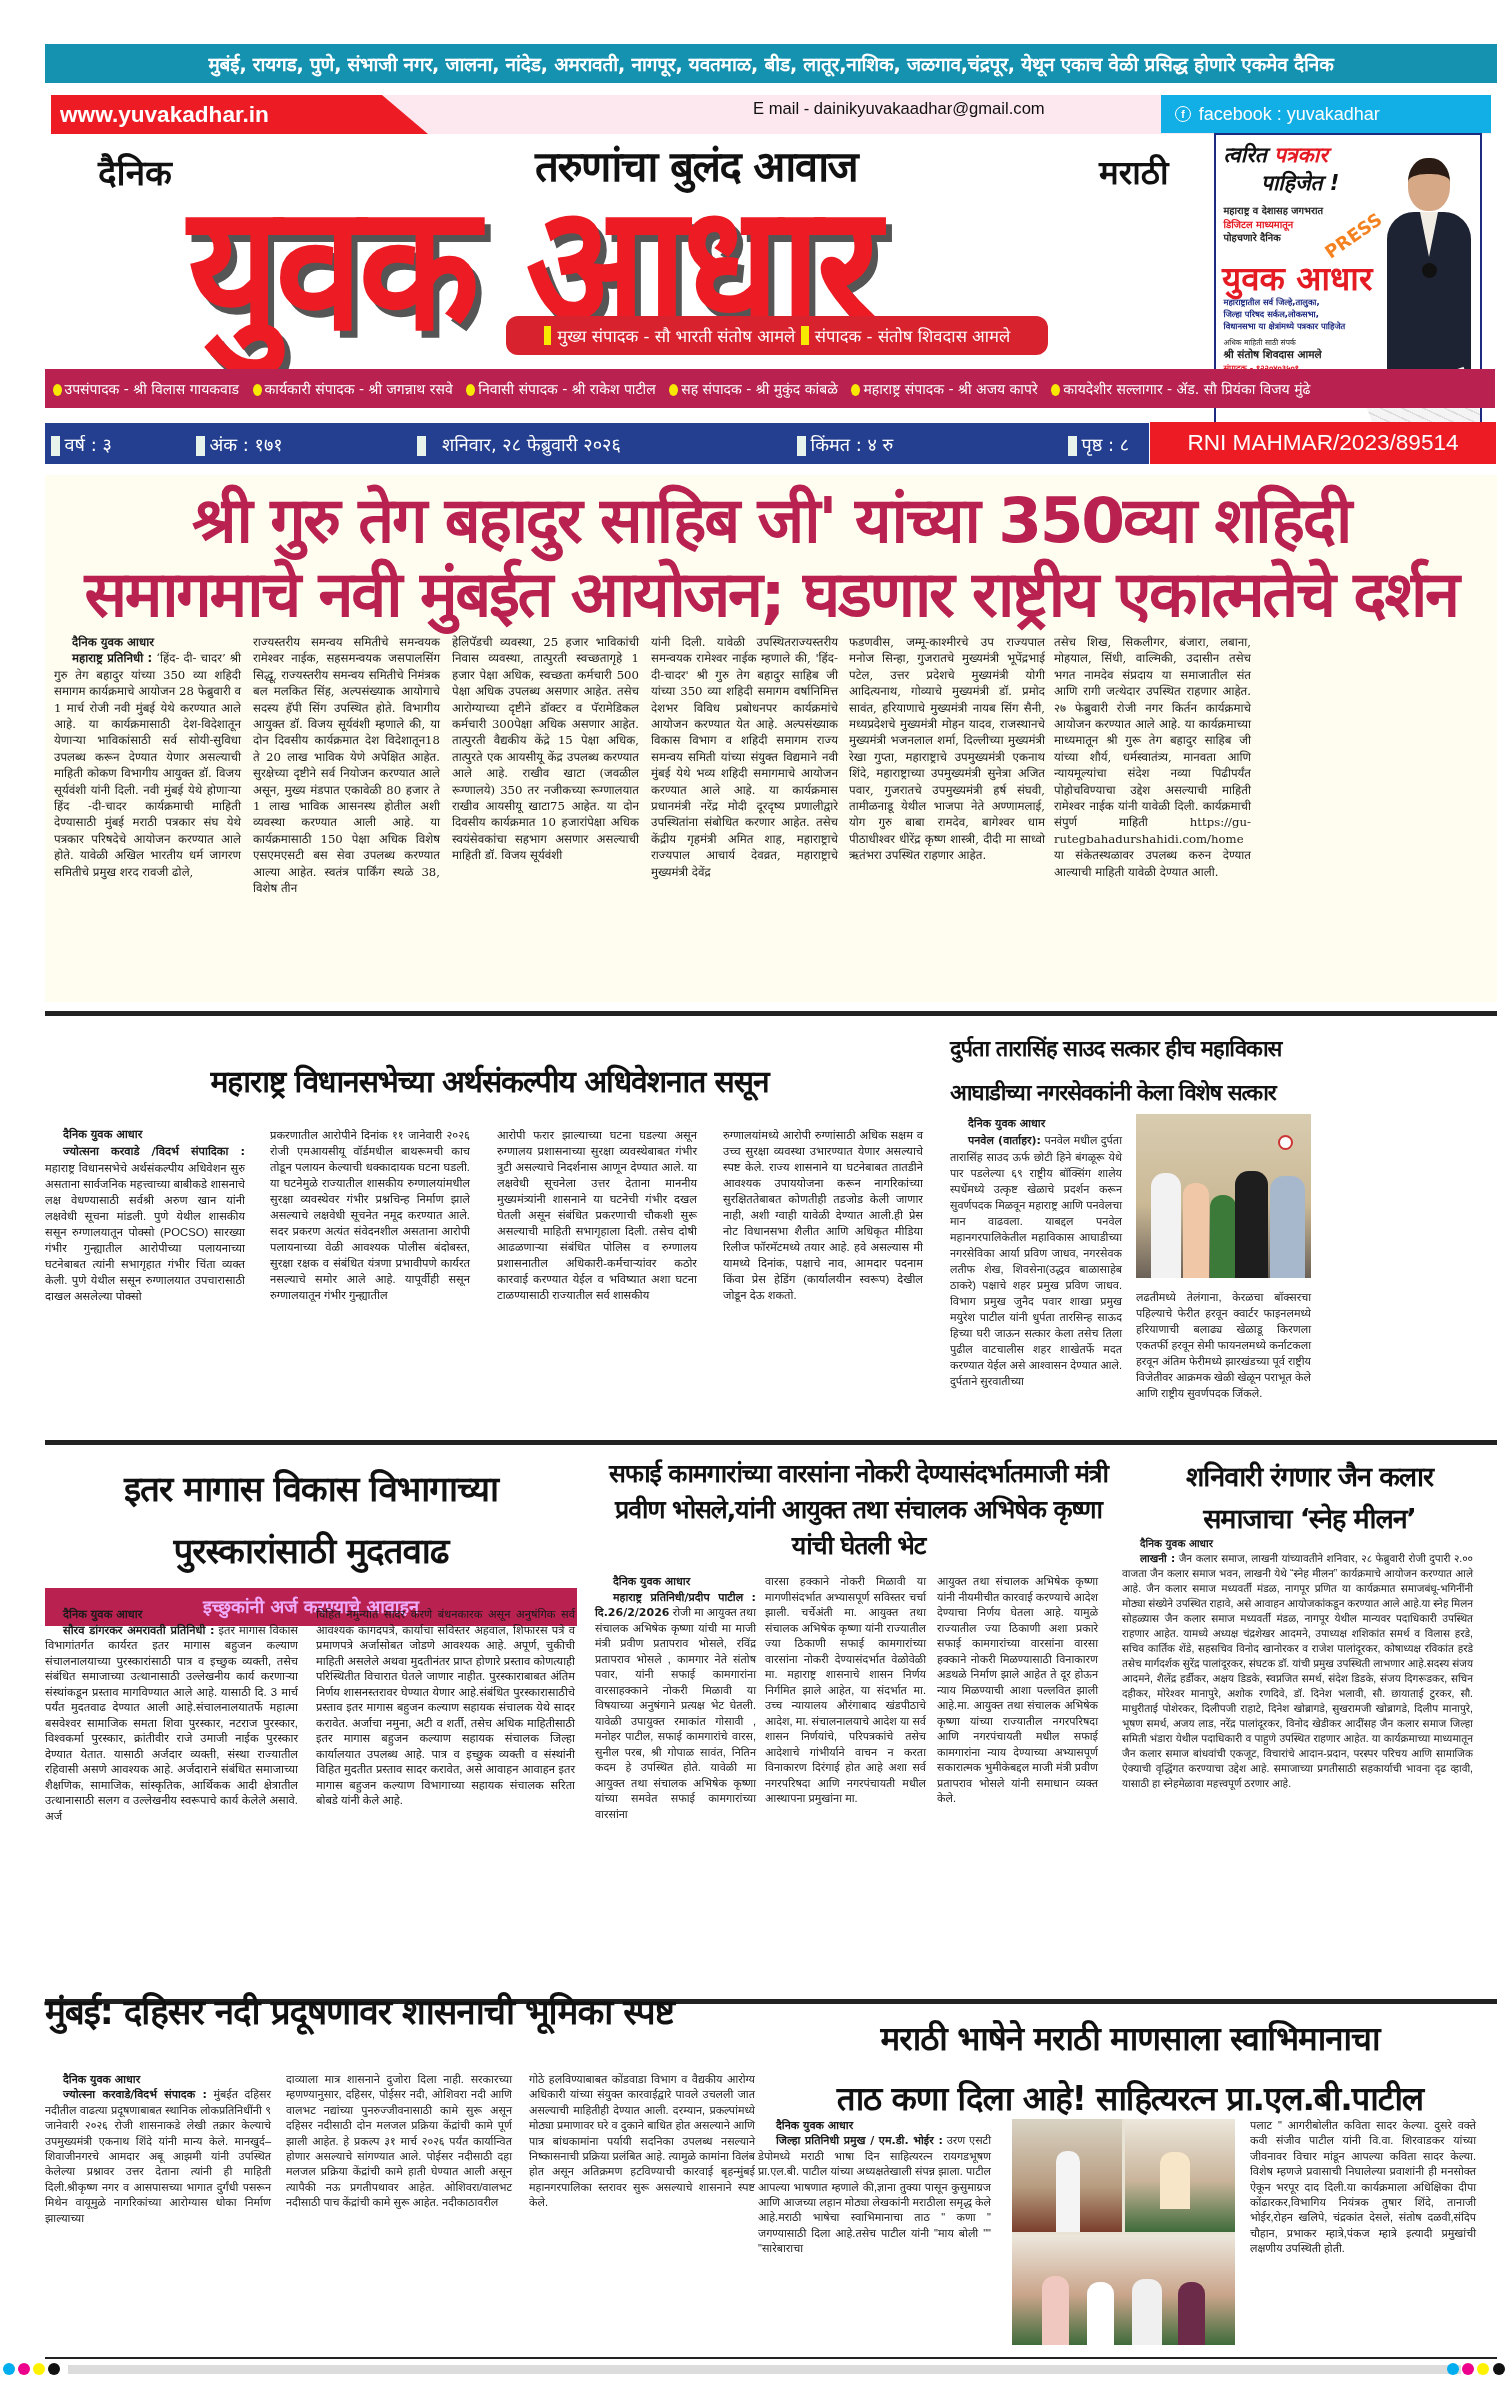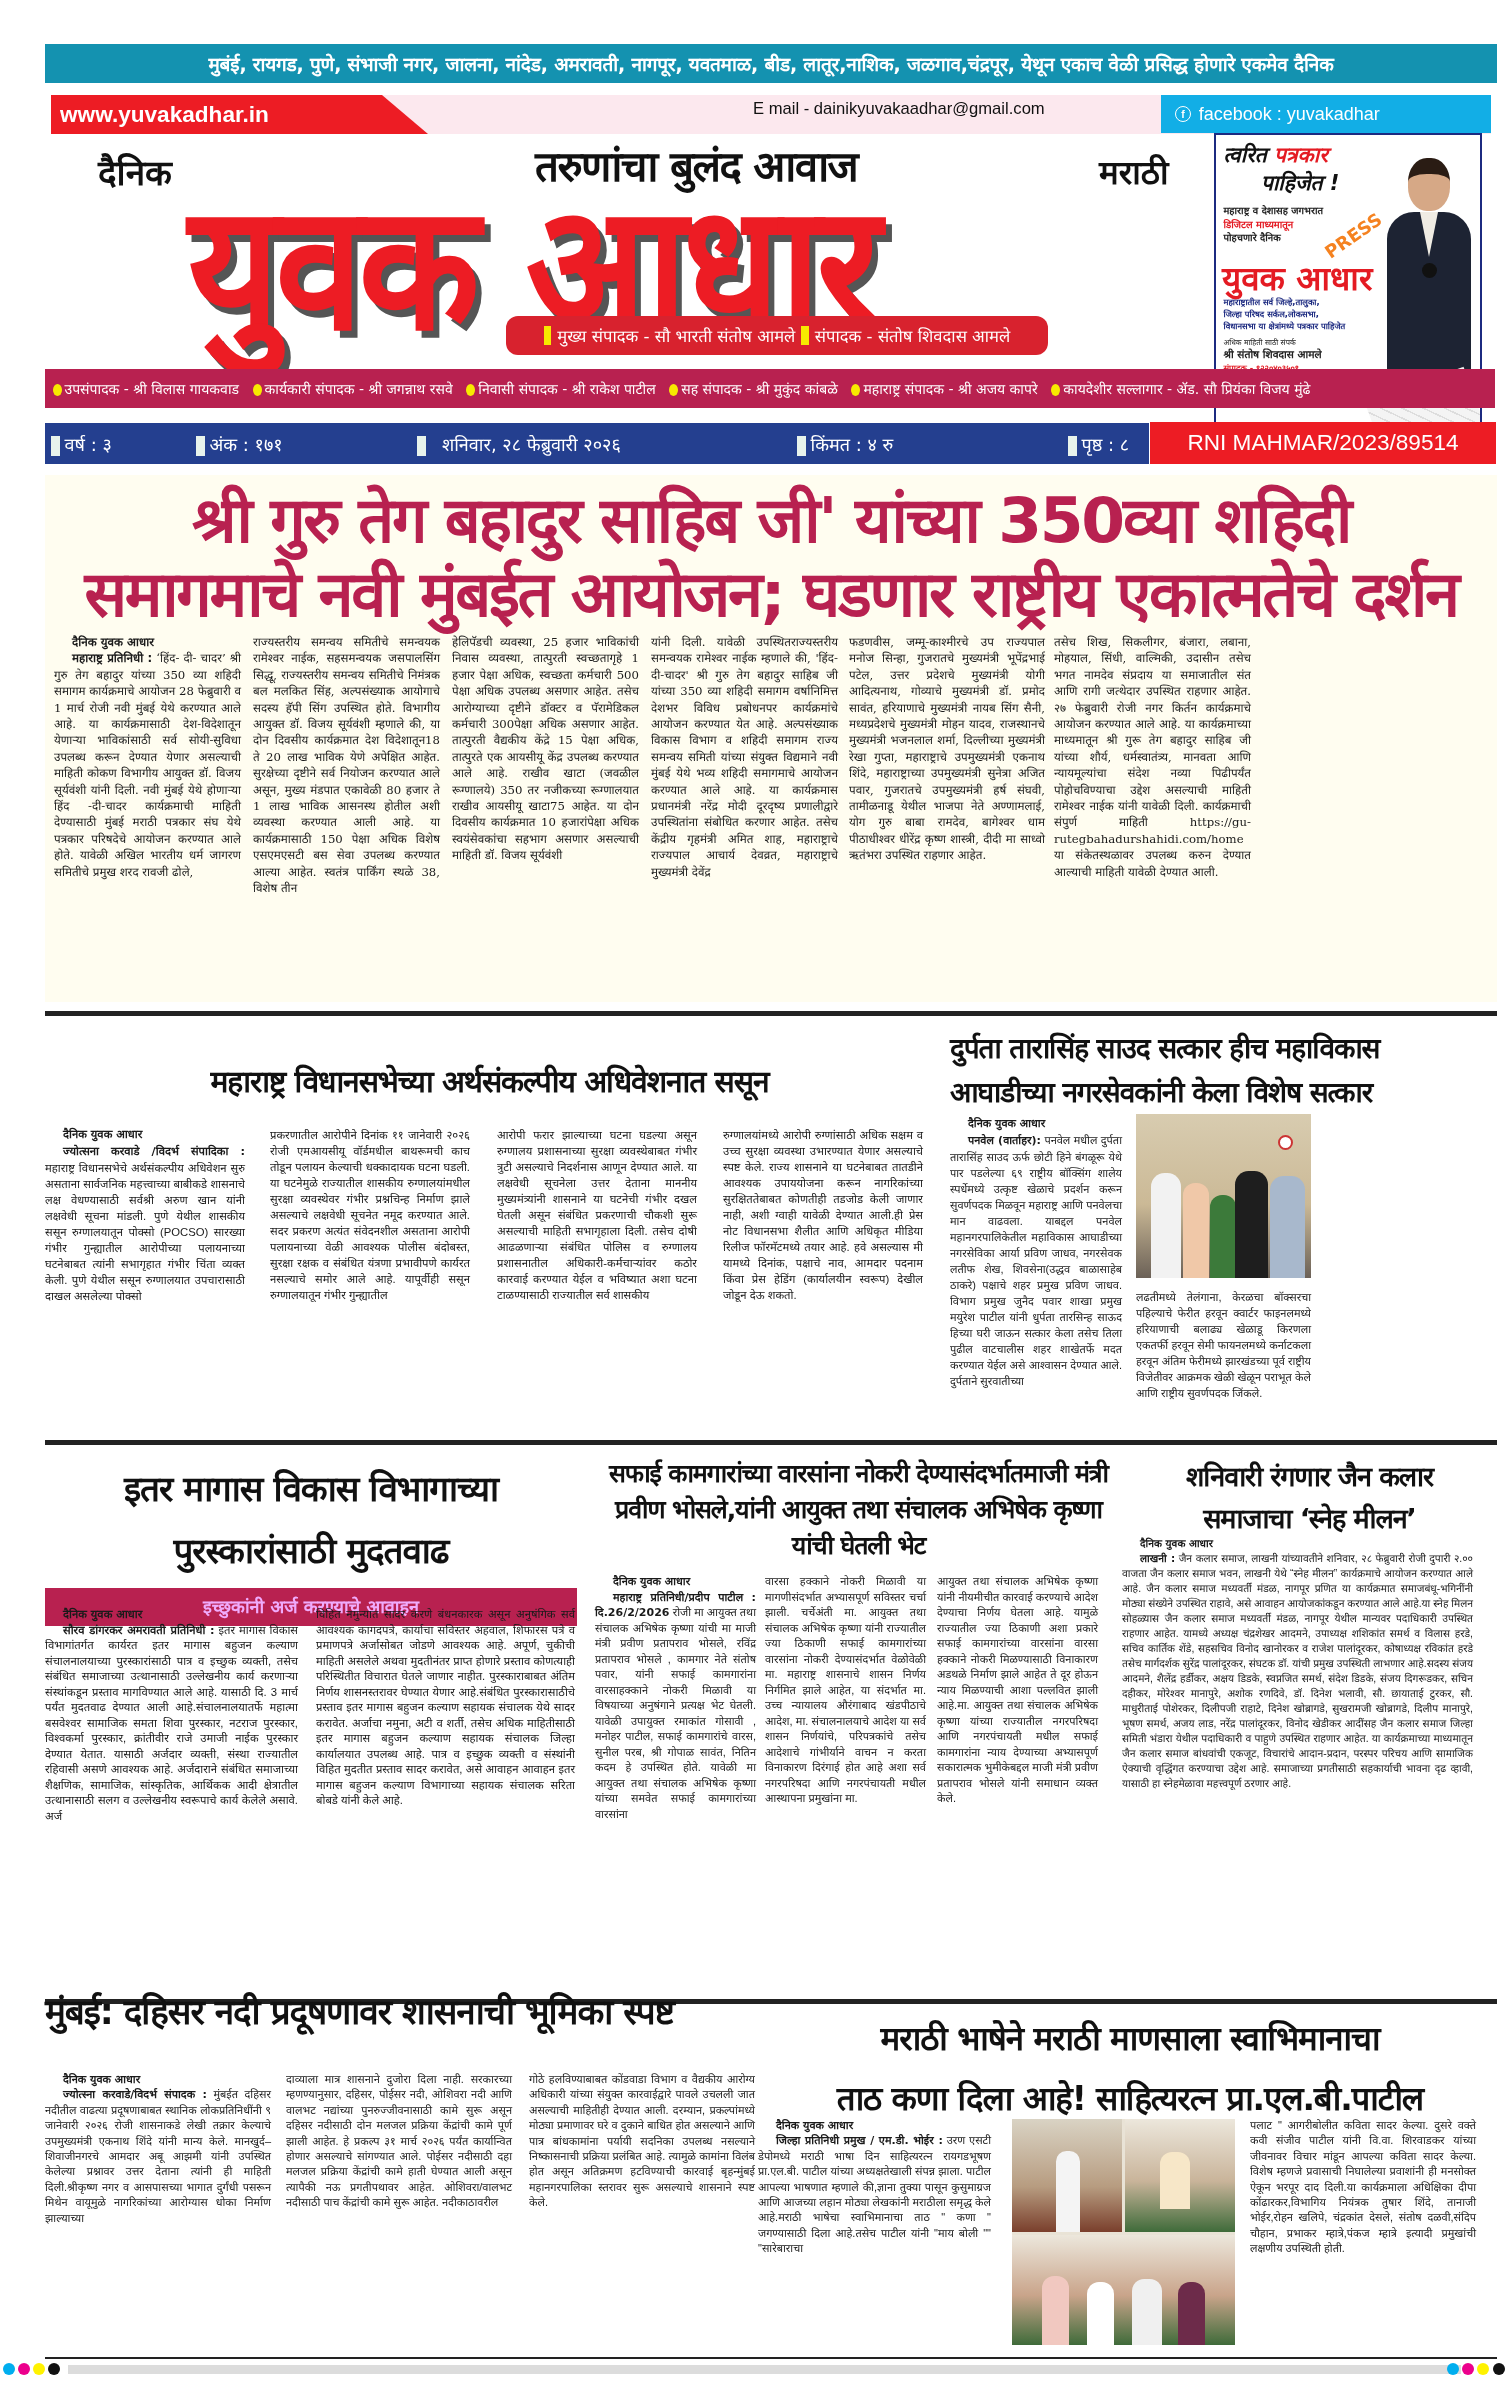--- a/index.html
+++ b/index.html
@@ -174,21 +174,21 @@
   <div class="col" style="left:45px; top:1127px; width:200px;">
     <div class="byline ind">दैनिक युवक आधार</div>
     <span class="byline" style="padding-left:18px;">ज्योत्सना करवाडे /विदर्भ संपादिका :</span>
     <span>महाराष्ट्र विधानसभेचे अर्थसंकल्पीय अधिवेशन सुरु असताना सार्वजनिक महत्त्वाच्या बाबीकडे शासनाचे लक्ष वेधण्यासाठी सर्वश्री अरुण खान यांनी लक्षवेधी सूचना मांडली. पुणे येथील शासकीय ससून रुग्णालयातून पोक्सो (POCSO) सारख्या गंभीर गुन्ह्यातील आरोपीच्या पलायनाच्या घटनेबाबत त्यांनी सभागृहात गंभीर चिंता व्यक्त केली. पुणे येथील ससून रुग्णालयात उपचारासाठी दाखल असलेल्या पोक्सो</span>
   </div>
   <div class="col" style="left:270px; top:1127px; width:200px;">प्रकरणातील आरोपीने दिनांक ११ जानेवारी २०२६ रोजी एमआयसीयू वॉर्डमधील बाथरूमची काच तोडून पलायन केल्याची धक्कादायक घटना घडली. या घटनेमुळे राज्यातील शासकीय रुग्णालयांमधील सुरक्षा व्यवस्थेवर गंभीर प्रश्नचिन्ह निर्माण झाले असल्याचे लक्षवेधी सूचनेत नमूद करण्यात आले. सदर प्रकरण अत्यंत संवेदनशील असताना आरोपी पलायनाच्या वेळी आवश्यक पोलीस बंदोबस्त, सुरक्षा रक्षक व संबंधित यंत्रणा प्रभावीपणे कार्यरत नसल्याचे समोर आले आहे. यापूर्वीही ससून रुग्णालयातून गंभीर गुन्ह्यातील</div>
   <div class="col" style="left:497px; top:1127px; width:200px;">आरोपी फरार झाल्याच्या घटना घडल्या असून रुग्णालय प्रशासनाच्या सुरक्षा व्यवस्थेबाबत गंभीर त्रुटी असल्याचे निदर्शनास आणून देण्यात आले. या लक्षवेधी सूचनेला उत्तर देताना माननीय मुख्यमंत्र्यांनी शासनाने या घटनेची गंभीर दखल घेतली असून संबंधित प्रकरणाची चौकशी सुरू असल्याची माहिती सभागृहाला दिली. तसेच दोषी आढळणाऱ्या संबंधित पोलिस व रुग्णालय प्रशासनातील अधिकारी-कर्मचाऱ्यांवर कठोर कारवाई करण्यात येईल व भविष्यात अशा घटना टाळण्यासाठी राज्यातील सर्व शासकीय</div>
   <div class="col" style="left:723px; top:1127px; width:200px;">रुग्णालयांमध्ये आरोपी रुग्णांसाठी अधिक सक्षम व उच्च सुरक्षा व्यवस्था उभारण्यात येणार असल्याचे स्पष्ट केले. राज्य शासनाने या घटनेबाबत तातडीने आवश्यक उपाययोजना करून नागरिकांच्या सुरक्षिततेबाबत कोणतीही तडजोड केली जाणार नाही, अशी ग्वाही यावेळी देण्यात आली.ही प्रेस नोट विधानसभा शैलीत आणि अधिकृत मीडिया रिलीज फॉरमॅटमध्ये तयार आहे. हवे असल्यास मी यामध्ये दिनांक, पक्षाचे नाव, आमदार पदनाम किंवा प्रेस हेडिंग (कार्यालयीन स्वरूप) देखील जोडून देऊ शकतो.</div>
 </div>
 
-<div class="abs sec-head" style="left:950px; top:1027px; width:527px; font-size:28px; line-height:44px; text-align:left;">
+<div class="abs sec-head" style="left:950px; top:1027px; width:527px; font-size:22px; line-height:44px; text-align:left;">
   <div>दुर्पता तारासिंह साउद सत्कार हीच महाविकास</div>
   <div>आघाडीच्या नगरसेवकांनी केला विशेष सत्कार</div>
 </div>
 <div class="body-cols" style="font-family:'Liberation Sans',sans-serif; font-size:11px; line-height:16px;">
   <div class="col" style="left:950px; top:1116px; width:172px;">
     <div class="byline ind">दैनिक युवक आधार</div>
     <span class="byline" style="padding-left:18px;">पनवेल (वार्ताहर):</span>
     <span>पनवेल मधील दुर्पता तारासिंह साउद ऊर्फ छोटी हिने बंगळूरू येथे पार पडलेल्या ६९ राष्ट्रीय बॉक्सिंग शालेय स्पर्धेमध्ये उत्कृष्ट खेळाचे प्रदर्शन करून सुवर्णपदक मिळवून महाराष्ट्र आणि पनवेलचा मान वाढवला. याबद्दल पनवेल महानगरपालिकेतील महाविकास आघाडीच्या नगरसेविका आर्या प्रविण जाधव, नगरसेवक लतीफ शेख, शिवसेना(उद्धव बाळासाहेब ठाकरे) पक्षाचे शहर प्रमुख प्रविण जाधव. विभाग प्रमुख जुनैद पवार शाखा प्रमुख मयुरेश पाटील यांनी धुर्पता तारसिन्ह साऊद हिच्या घरी जाऊन सत्कार केला तसेच तिला पुढील वाटचालीस शहर शाखेतर्फे मदत करण्यात येईल असे आश्वासन देण्यात आले. दुर्पताने सुरवातीच्या</span>
   </div>
   <div class="abs photo" style="left:1136px; top:1114px; width:175px; height:164px; background:linear-gradient(180deg,#d8ccb0 0%,#cbb996 55%,#6b6157 100%);">

